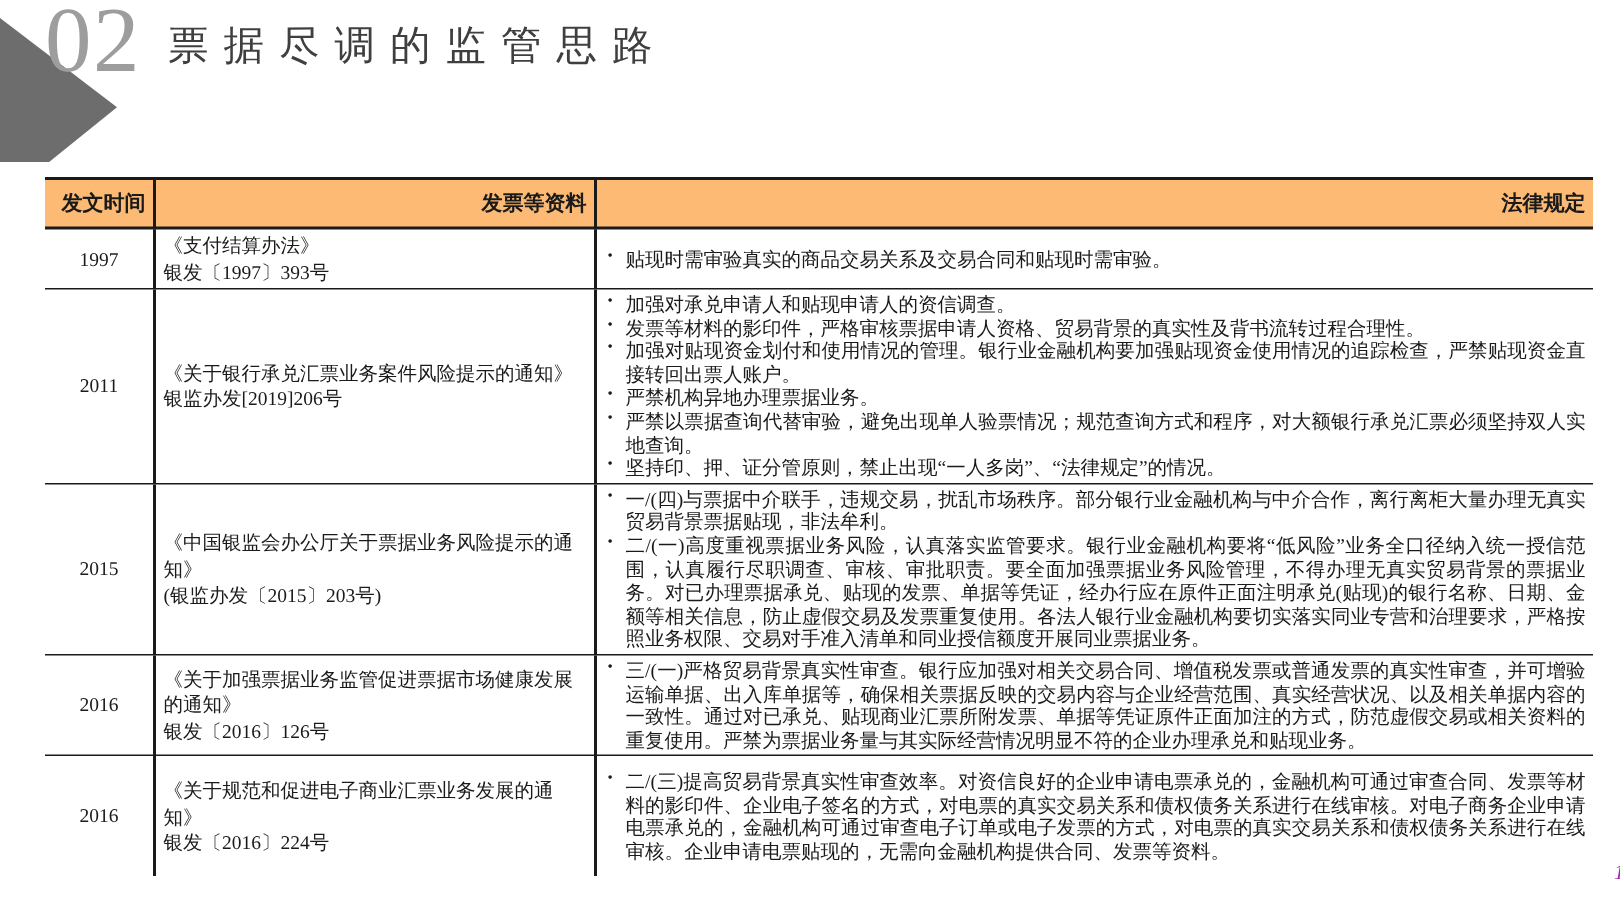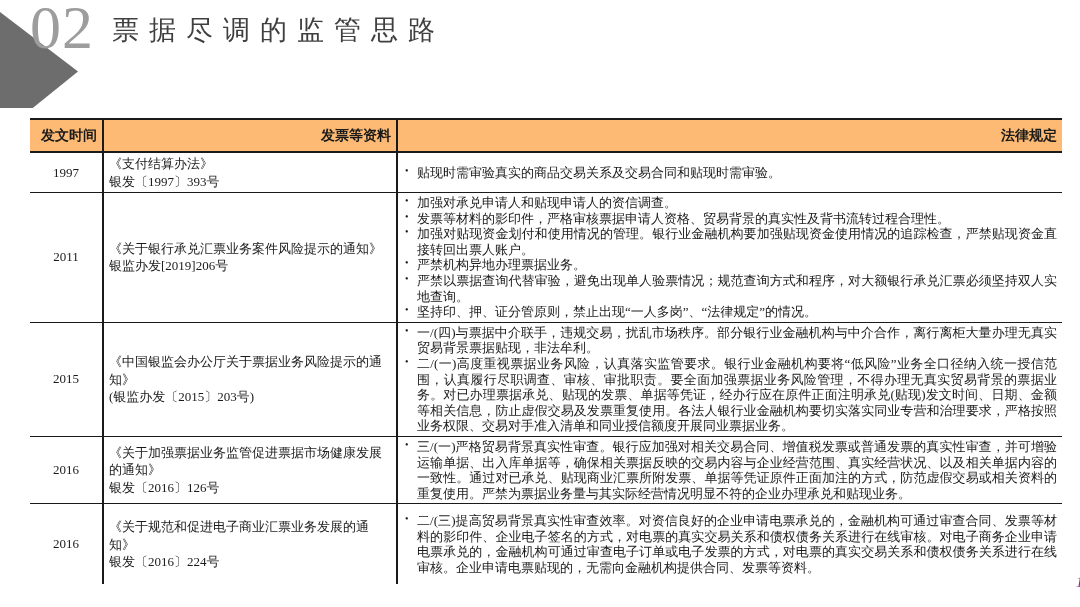--- a/index.html
+++ b/index.html
@@ -81,21 +81,21 @@
           </td>
         </tr>
         <tr>
           <td class="c-year">2015</td>
           <td class="c-doc">
             <div>《中国银监会办公厅关于票据业务风险提示的通知》</div>
             <div>(银监办发〔2015〕203号)</div>
           </td>
           <td class="c-rules">
             <div class="rule"><span class="bullet">•</span><span>一/(四)与票据中介联手，违规交易，扰乱市场秩序。</span><span class="u">部分银行业金融机构与中介合作，离行离柜大量办理无真实贸易背景票据贴现，非法牟利。</span></div>
-            <div class="rule"><span class="bullet">•</span><span>二/(一)高度重视票据业务风险，认真落实监管要求。银行业金融机构要将“低风险”业务全口径纳入统一授信范围，认真履行尽职调查、审核、审批职责。要全面加强票据业务风险管理，</span><span class="u">不得办理无真实贸易背景的票据业务</span><span>。对已办理票据承兑、贴现的发票、单据等凭证，经办行应在原件正面注明承兑(贴现)发文时间、日期、金额等相关信息，防止虚假交易及发票重复使用。各法人银行业金融机构要切实落实同业专营和治理要求，严格按照业务权限、交易对手准入清单和同业授信额度开展同业票据业务。</span></div>
+            <div class="rule"><span class="bullet">•</span><span>二/(一)高度重视票据业务风险，认真落实监管要求。银行业金融机构要将“低风险”业务全口径纳入统一授信范围，认真履行尽职调查、审核、审批职责。要全面加强票据业务风险管理，</span><span class="u">不得办理无真实贸易背景的票据业务</span><span>。对已办理票据承兑、贴现的发票、单据等凭证，经办行应在原件正面注明承兑(贴现)的银行名称、日期、金额等相关信息，防止虚假交易及发票重复使用。各法人银行业金融机构要切实落实同业专营和治理要求，严格按照业务权限、交易对手准入清单和同业授信额度开展同业票据业务。</span></div>
           </td>
         </tr>
         <tr>
           <td class="c-year">2016</td>
           <td class="c-doc">
             <div>《关于加强票据业务监管促进票据市场健康发展的通知》</div>
             <div>银发〔2016〕126号</div>
           </td>
           <td class="c-rules">
             <div class="rule"><span class="bullet">•</span><span>三/(一)严格贸易背景真实性审查。银行应加强对相关</span><span class="u">交易合同</span><span>、</span><span class="u">增值税发票或普通发票的真实性审查</span><span>，</span><span class="u">并可增验运输单据、出入库单据等</span><span>，确保</span><span class="u">相关票据反映的交易内容与企业经营范围、真实经营状况、以及相关单据内容的一致性</span><span>。通过对已承兑、贴现商业汇票所附发票、单据等凭证原件正面加注的方式，防范虚假交易或相关资料的重复使用。严禁为票据业务量与其实际经营情况明显不符的企业办理承兑和贴现业务。</span></div>

